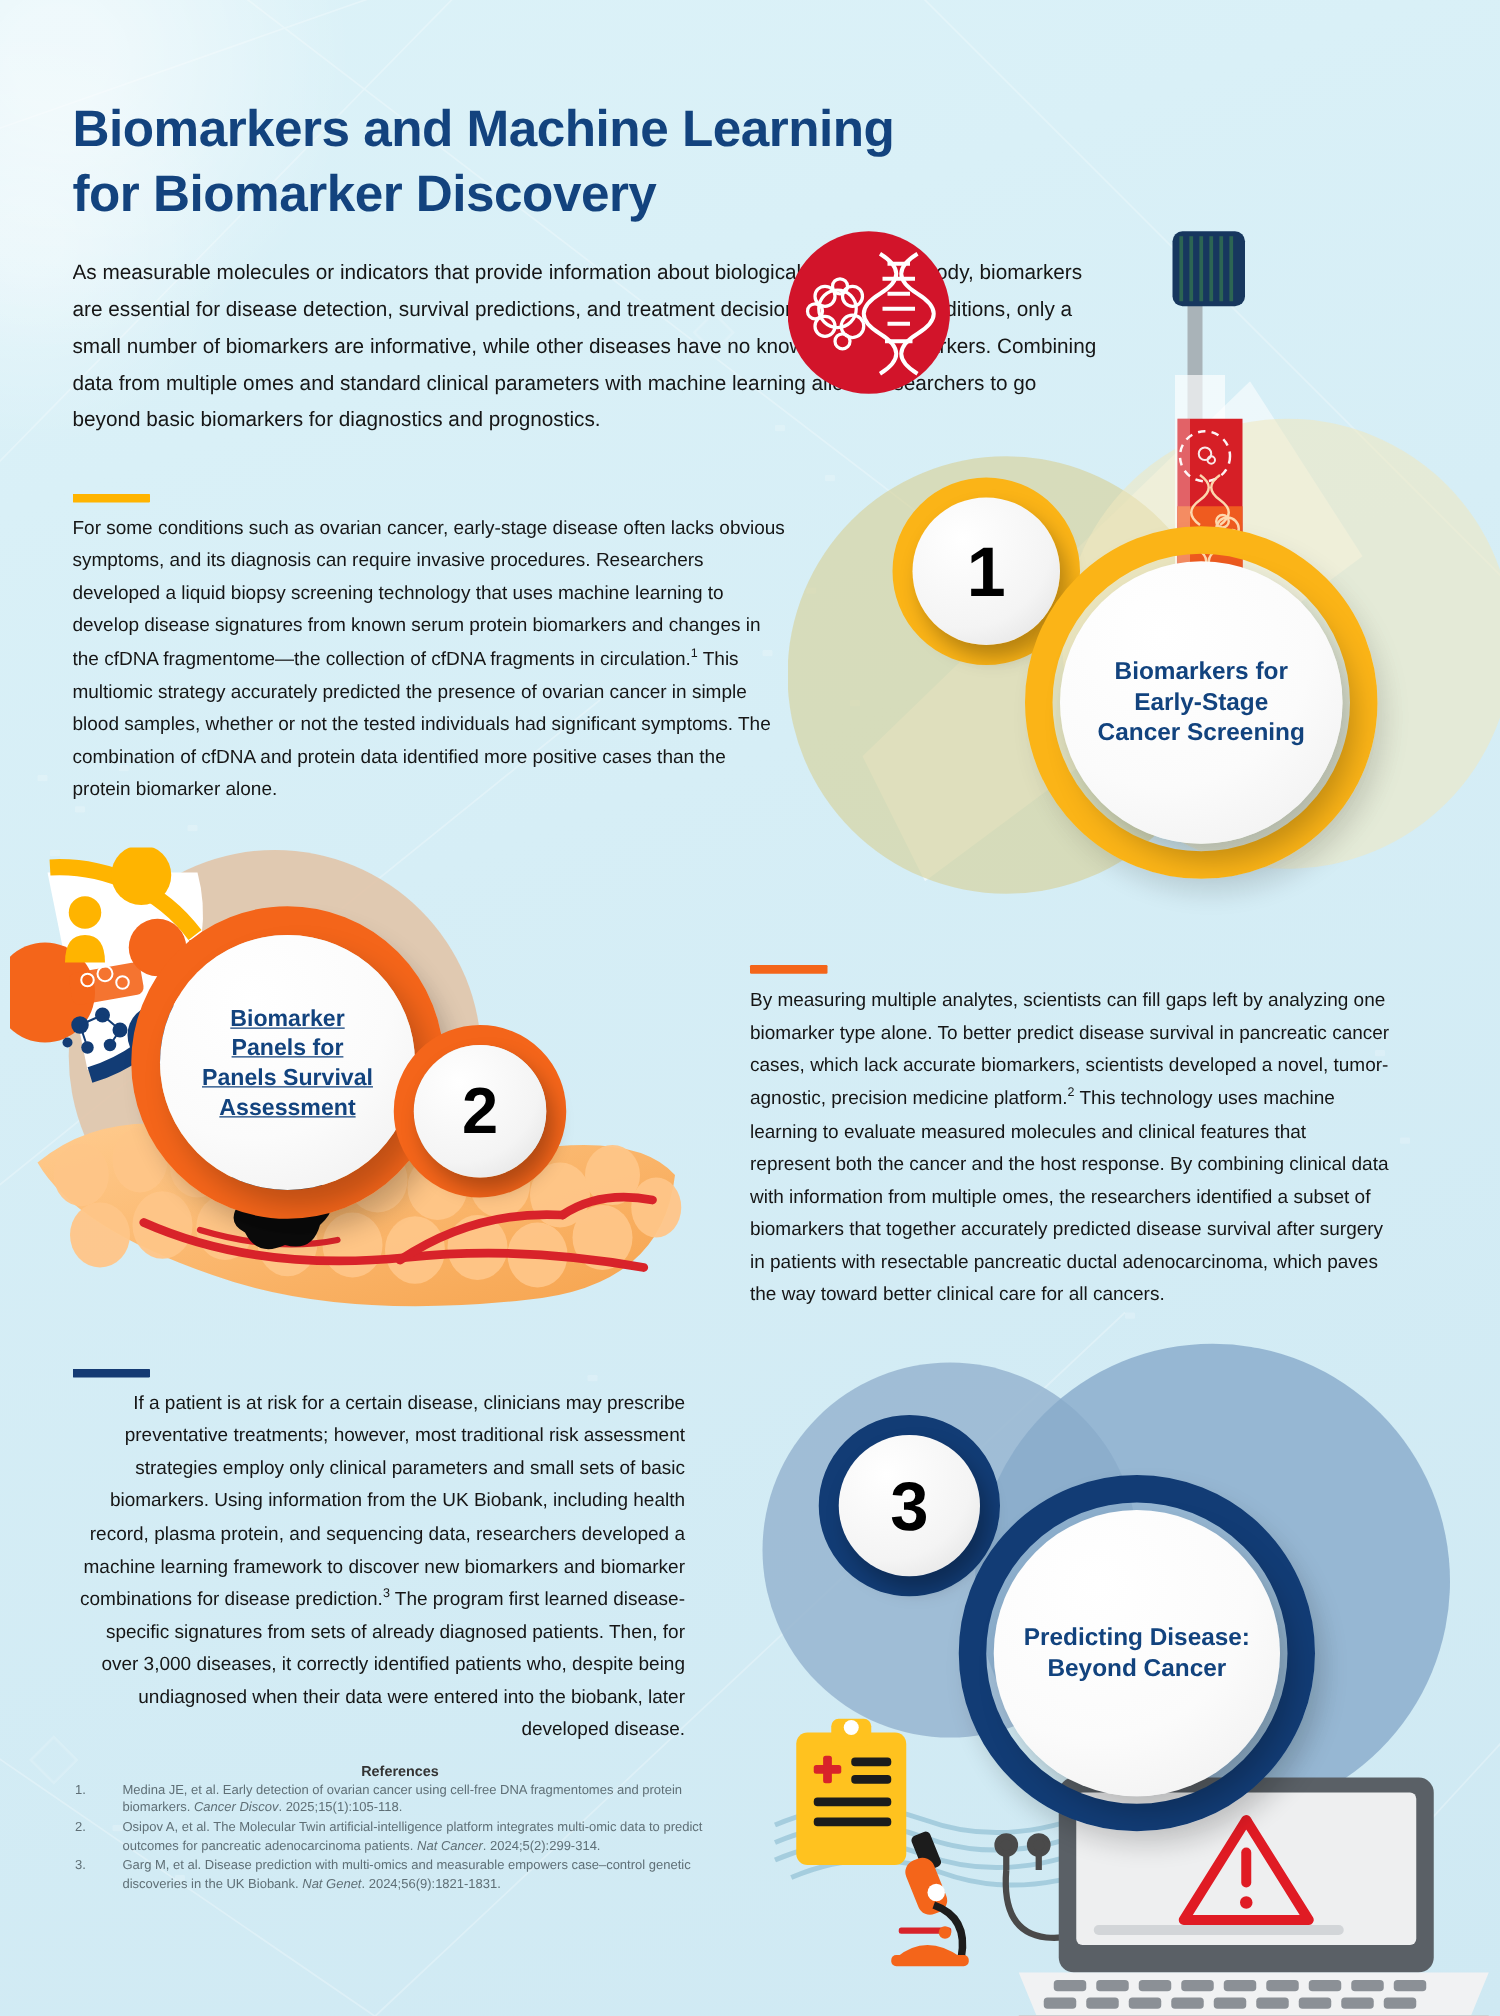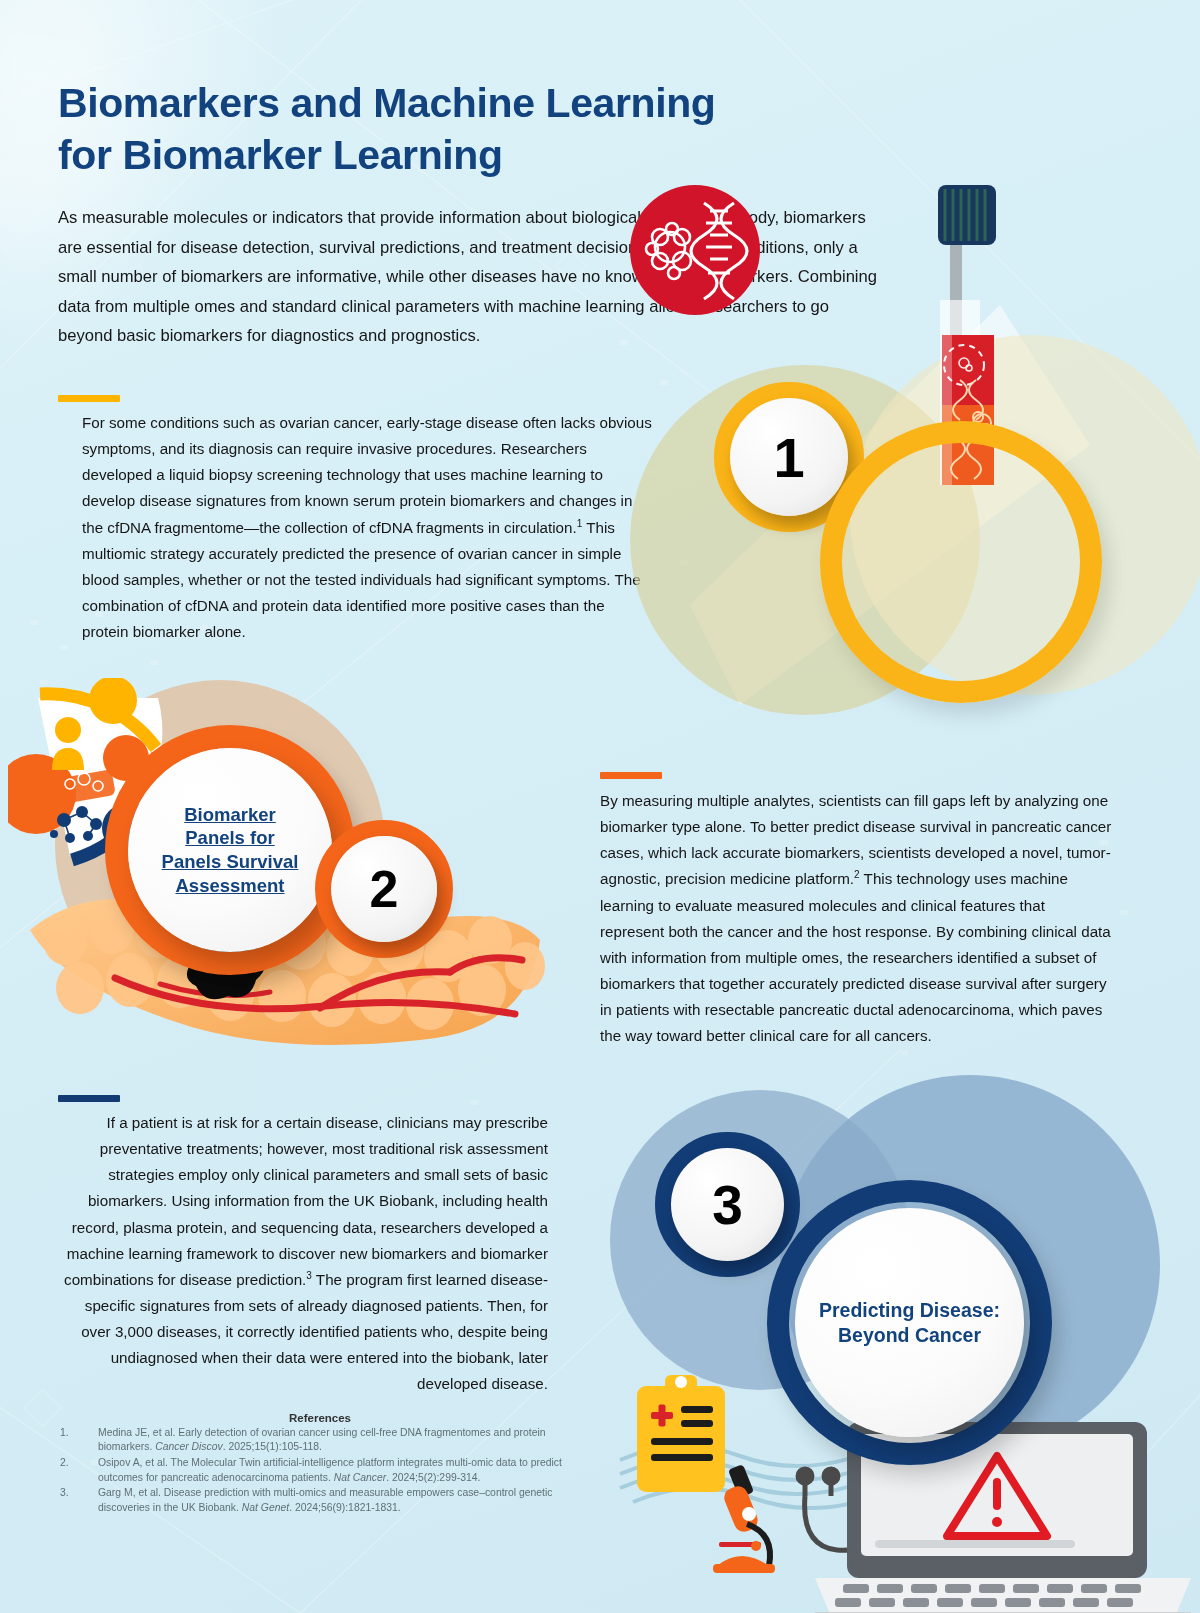--- a/index.html
+++ b/index.html
@@ -29,21 +29,21 @@
   }
   .intro {
     position:absolute; left:58px; top:203px; width:830px;
     font-size:16.6px; line-height:1.78; color:#161616;
   }
   .accent-bar { position:absolute; width:62px; height:7px; border-radius:1px; }
   .body-text { position:absolute; font-size:15.2px; line-height:1.72; color:#161616; }
   .body-text sup { font-size:.66em; vertical-align:super; line-height:0; }
 
   #sec1-bar { left:58px; top:395px; background:#ffb400; }
-  #sec1-text{ left:58px; top:410px; width:570px;margin-left:24px; }
+  #sec1-text{ left:58px; top:410px; width:570px; }
   #sec2-bar { left:600px; top:772px; background:#f4651a; }
   #sec2-text{ left:600px; top:788px; width:512px; }
   #sec3-bar { left:58px; top:1095px; background:#143a73; }
   #sec3-text{ left:58px; top:1110px; width:490px;text-align:right; }
 
   
   .refs { position:absolute; left:60px; top:1412px; width:520px; }
   .refs-title { font-size:11.5px; font-weight:bold; color:#333; margin-bottom:2px;text-align:center; }
   .ref-row { display:flex; font-size:10.4px; line-height:1.38; color:#5f6f76; margin-bottom:1.5px; }
   .ref-num { width:38px; flex:0 0 38px; }
@@ -147,21 +147,21 @@
       </g>
       <g stroke="#ffffff" stroke-width="2" opacity=".35" fill="none">
         <rect x="30" y="1395" width="26" height="26" transform="rotate(45 43 1408)"></rect>
         <rect x="560" y="255" width="22" height="22" transform="rotate(45 571 266)"></rect>
       </g>
     </svg>
   </div>
 
   <div class="title">
     <div>Biomarkers and Machine Learning</div>
-    <div>for Biomarker Learning</div>
+    <div>for Biomarker Discovery</div>
   </div>
 
   <div class="intro">As measurable molecules or indicators that provide information about biological states in the body, biomarkers are essential for disease detection, survival predictions, and treatment decisions. For many conditions, only a small number of biomarkers are informative, while other diseases have no known useful biomarkers. Combining data from multiple omes and standard clinical parameters with machine learning allows researchers to go beyond basic biomarkers for diagnostics and prognostics.</div>
 
   <div class="accent-bar" id="sec1-bar"></div>
   <div class="body-text" id="sec1-text">
     <span>For some conditions such as ovarian cancer, early-stage disease often lacks obvious symptoms, and its diagnosis can require invasive procedures. Researchers developed a liquid biopsy screening technology that uses machine learning to develop disease signatures from known serum protein biomarkers and changes in the cfDNA fragmentome—the collection of cfDNA fragments in circulation.</span><sup>1</sup><span> This multiomic strategy accurately predicted the presence of ovarian cancer in simple blood samples, whether or not the tested individuals had significant symptoms. The combination of cfDNA and protein data identified more positive cases than the protein biomarker alone.</span>
   </div>
 
   <div class="accent-bar" id="sec2-bar"></div>
@@ -229,20 +229,27 @@
       <g stroke="#ffffff" stroke-width="1.6" fill="none" opacity=".9">
         <circle cx="44" cy="188" r="5"></circle>
           <circle cx="49" cy="193" r="3"></circle>
       </g>
     </svg>
 
     <div class="ringc" id="s1-ring"></div>
     <div class="numbadge" id="s1-num">1</div>
 
     <div class="ringc" id="s1-ring2"></div>
+    <div class="labelcirc" id="s1-label">
+      <div>
+        <div>Biomarkers for</div>
+        <div>Early-Stage</div>
+        <div>Cancer Screening</div>
+      </div>
+    </div>
 
     <div id="s1-dna">
       <svg viewBox="0 0 130 130" width="130" height="130">
         <g stroke="#ffffff" stroke-width="3.2" fill="none">
           <path d="M74 18 q26 16 0 32 q-26 16 0 32 q26 16 0 32"></path>
           <path d="M104 18 q-26 16 0 32 q26 16 0 32 q-26 16 0 32"></path>
           <path d="M80 26 H98 M76 38 H102 M80 50 H98 M76 62 H102 M80 74 H98 M78 88 H100"></path>
         </g>
         <g stroke="#ffffff" stroke-width="2.6" fill="none">
           <circle cx="40" cy="62" r="15"></circle>

